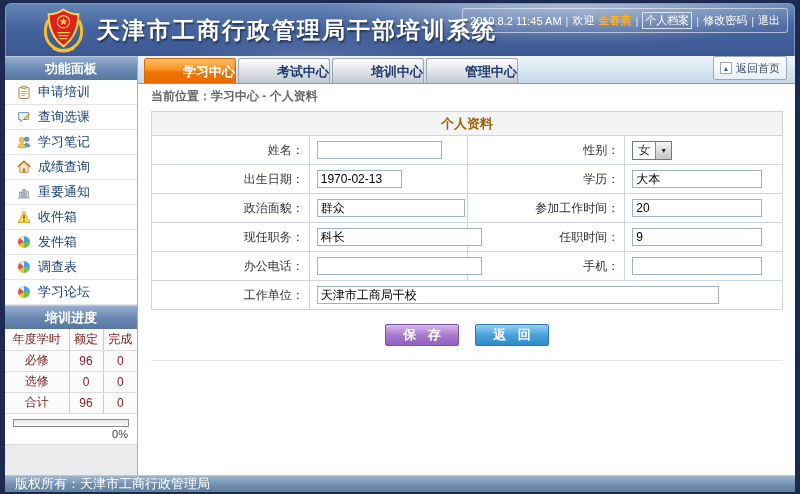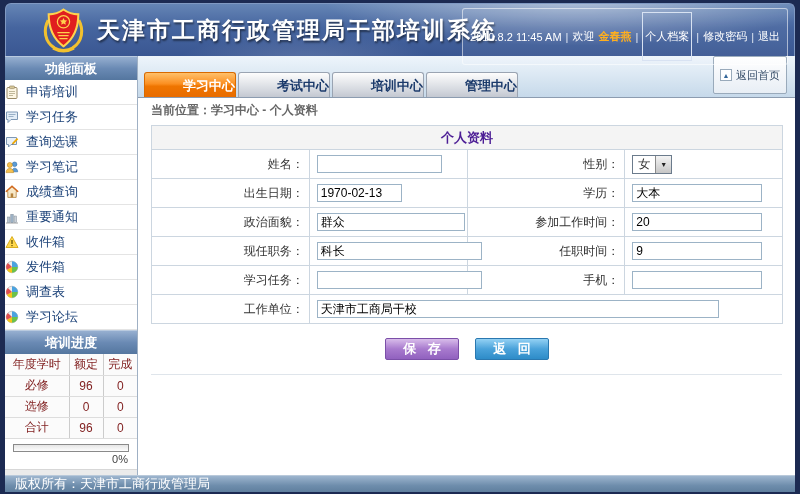--- a/index.html
+++ b/index.html
@@ -18,33 +18,33 @@
   .brand { position:absolute; left:34px; top:3px; display:flex; align-items:center; gap:10px; }
   .logo { width:47px; height:47px; }
   .app-title { color:#fff; font-size:23px; font-weight:bold; letter-spacing:2px;
     text-shadow:1px 2px 2px rgba(0,0,0,.5); white-space:nowrap; }
   .topbar { position:absolute; top:4px; right:6px; display:flex; align-items:center;
     color:#fff; font-size:11px; white-space:pre; padding:3px 7px;
     border:1px solid rgba(255,255,255,.55); border-radius:3px; background:rgba(255,255,255,.05); }
   .topbar a { color:#fff; text-decoration:none; cursor:pointer; }
   .sep { margin:0 4px; color:#dfe7f3; }
   .uname { color:#ffaf1e; font-weight:bold; margin-left:4px; }
-  .boxed { border:1px solid #d8e2f2; padding:16px 2px; }
+  .boxed { border:1px solid #d8e2f2; padding:0 2px; }
 
   
   .main { flex:1; display:flex; min-height:0; background:#fff; }
 
   
   .sidebar { flex:0 0 133px; width:133px; border-right:1px solid #9fb0c4;
     display:flex; flex-direction:column; background:#fff; }
   .panel-head { flex:0 0 24px; line-height:23px; text-align:center; color:#fff;
     font-weight:bold; font-size:13px; border-top:1px solid #b9cadf;
     background:linear-gradient(180deg,#96afd0 0%,#6a8ab4 50%,#54769f 100%); }
   .side-item { flex:0 0 25px; display:flex; align-items:center; gap:7px;
-    border-bottom:1px solid #e4e4e4; font-size:13px;
+    padding-left:12px; border-bottom:1px solid #e4e4e4; font-size:13px;
     color:#1d4379; cursor:pointer; background:#fff; }
   .side-item svg { width:14px; height:14px; flex:0 0 14px; }
 
   .prog { width:100%; border-collapse:collapse; font-size:12px; color:#7f1d1d; background:#fbfbfb; }
   .prog td { text-align:center; height:21px; border-bottom:1px solid #ddd; }
   .prog td + td { border-left:1px solid #ccc; width:34px; }
   .bar { margin:5px 8px 0 8px; height:8px; border:1px solid #8a8a8a;
     background:linear-gradient(180deg,#e6e6e6,#fdfdfd); }
   .pct { font-size:11px; color:#444; text-align:right; padding:1px 9px 4px 0; }
   .side-filler { flex:1; background:#ebebeb; border-top:1px solid #d7d7d7; }
@@ -53,35 +53,35 @@
   .content { flex:1; display:flex; flex-direction:column; min-width:0; background:#fff; }
   .tabbar { flex:0 0 27px; display:flex; align-items:flex-end; padding-left:6px;
     background:linear-gradient(180deg,#eef5fb,#c6d9ea); border-bottom:1px solid #8c9cb0; }
   .tab { height:25px; line-height:25px; width:92px; text-align:right; font-size:13px;
     font-weight:bold; color:#1b3a6b; margin-right:2px; cursor:pointer;
     border:1px solid #9aa4b2; border-bottom:none; border-radius:3px 3px 0 0;
     background:linear-gradient(180deg,#fdfdfd,#d2d6dd 75%,#c3c8d1); }
   .tab.active { color:#fff; border-color:#d86a00;
     background:linear-gradient(180deg,#ffc06a 0%,#fb8f21 45%,#ef7500 55%,#e86c00 100%); }
   .tab-spacer { flex:1; }
-  .home-btn { display:flex; align-items:center; gap:4px; height:38px; margin:0 8px 3px 0;
+  .home-btn { display:flex; align-items:center; gap:4px; height:24px; margin:0 8px 3px 0;
     background:linear-gradient(180deg,#ffffff,#e8eef5); border:1px solid #99aabb;
     font-size:11px; color:#334a66; padding:0 6px; border-radius:2px; cursor:pointer;
     font-family:inherit; }
   .up-ico { display:inline-block; width:12px; height:12px; line-height:11px; font-size:7px;
     color:#369; background:#fff; border:1px solid #99aabb; text-align:center; }
 
   .breadcrumb { flex:0 0 24px; line-height:24px; padding-left:13px; font-size:12px;
     color:#666; font-weight:bold; }
 
   
   table.form { margin:3px 0 0 13px; border-collapse:collapse; width:632px;
     table-layout:fixed; font-size:12px; color:#333; }
   .form td { border:1px solid #ccd6e0; height:29px; }
-  .ftitle td { background:#f4f4f4; text-align:center; font-weight:bold; color:#4c1d95;
+  .ftitle td { background:#f4f4f4; text-align:center; font-weight:bold; color:#a16207;
     height:24px; font-size:13px; }
   .c1 { width:90px; } .c2 { width:182px;margin-top:8px; } .c3 { width:97px; }
   .lbl { text-align:right; padding-right:5px; white-space:nowrap; }
   .inp { padding-left:7px; }
   .form input { border:1px solid #9cb3c6; height:18px; font-size:12px;
     font-family:inherit; padding:0 3px; color:#000; }
   .w85{width:85px}.w125{width:125px}.w148{width:148px}.w165{width:165px}
   .w130{width:130px}.w402{width:402px}
   .select { display:inline-flex; align-items:center; border:1px solid #6b7b8c;
     background:#fff; height:19px; cursor:pointer; }
@@ -145,27 +145,20 @@
       <div class="side-item">
         <svg viewBox="0 0 14 14">
             <rect x="2" y="2.5" width="10" height="11" rx="1" fill="#fdf6e3" stroke="#9a8a66"></rect>
             <rect x="4.5" y="1" width="5" height="2.6" rx="0.8" fill="#d8c89a" stroke="#9a8a66" stroke-width="0.7"></rect>
             <path d="M4 6.5h6M4 8.5h6M4 10.5h4" stroke="#b0a888" stroke-width="0.8"></path>
           </svg>
         <span>申请培训</span>
       </div>
       <div class="side-item">
         <svg viewBox="0 0 14 14">
-            <path d="M1.5 2h11v7.5H6L3 12.5V9.5H1.5z" fill="#e3edf7" stroke="#7e98b5"></path>
-            <path d="M3.5 4.5h7M3.5 6.5h5" stroke="#90a8c0" stroke-width="0.9"></path>
-          </svg>
-        <span>学习任务</span>
-      </div>
-      <div class="side-item">
-        <svg viewBox="0 0 14 14">
             <path d="M1.5 2.5h10v7H6L3.5 12V9.5H1.5z" fill="#e8f0f8" stroke="#7e98b5"></path>
             <path d="M7.5 8.8 12.6 3.7" stroke="#f0a800" stroke-width="1.8"></path>
             <path d="M7 9.4l.5-1 .8.8z" fill="#555"></path>
           </svg>
         <span>查询选课</span>
       </div>
       <div class="side-item">
         <svg viewBox="0 0 14 14">
             <circle cx="9.6" cy="4.3" r="2.3" fill="#5b9bd5" stroke="#2f6da8" stroke-width="0.6"></circle>
             <path d="M6.6 11.8c.3-2.4 1.6-3.6 3-3.6 1.9 0 3.1 1.5 3.1 3.6z" fill="#5b9bd5" stroke="#2f6da8" stroke-width="0.6"></path>
@@ -303,21 +296,21 @@
           <td class="lbl c3">参加工作时间：</td>
           <td class="inp"><input class="w130" value="20" style=""></td>
         </tr>
         <tr>
           <td class="lbl c1">现任职务：</td>
           <td class="inp c2"><input class="w165" value="科长" style=""></td>
           <td class="lbl c3">任职时间：</td>
           <td class="inp"><input class="w130" value="9" style=""></td>
         </tr>
         <tr>
-          <td class="lbl c1">学习任务：</td>
+          <td class="lbl c1">办公电话：</td>
           <td class="inp c2"><input class="w165" value="" style=""></td>
           <td class="lbl c3">手机：</td>
           <td class="inp"><input class="w130" value="" style=""></td>
         </tr>
         <tr>
           <td class="lbl c1">工作单位：</td>
           <td class="inp" colspan="3"><input class="w402" value="天津市工商局干校" style=""></td>
         </tr>
       </tbody>
         </table>

